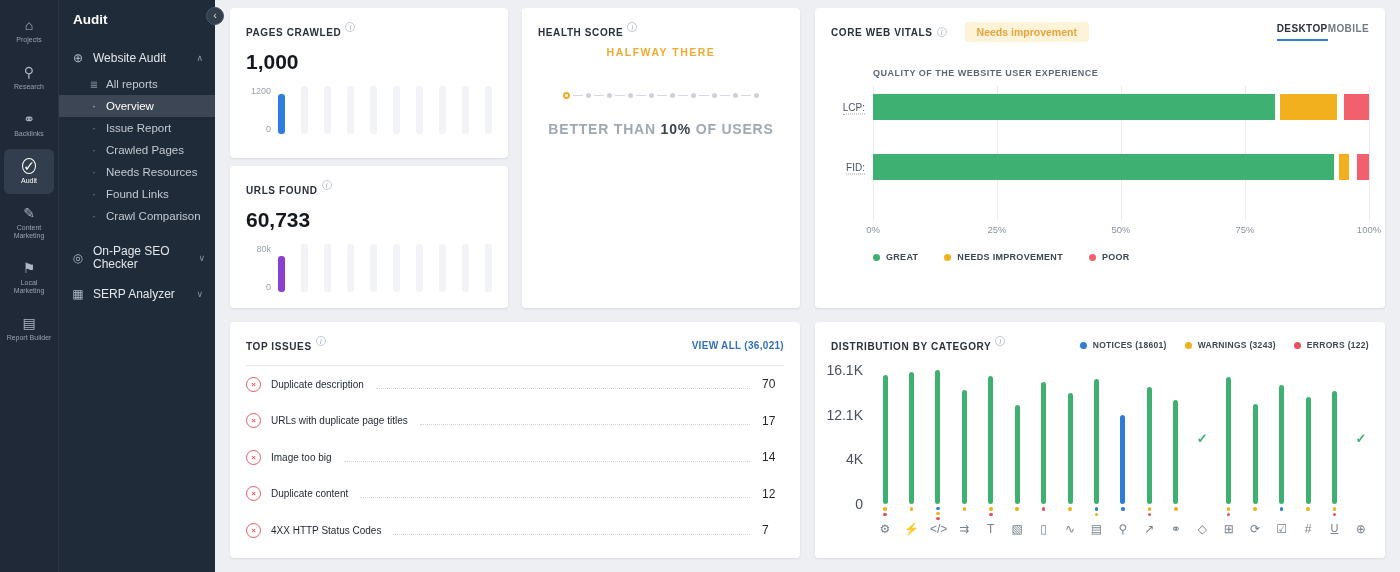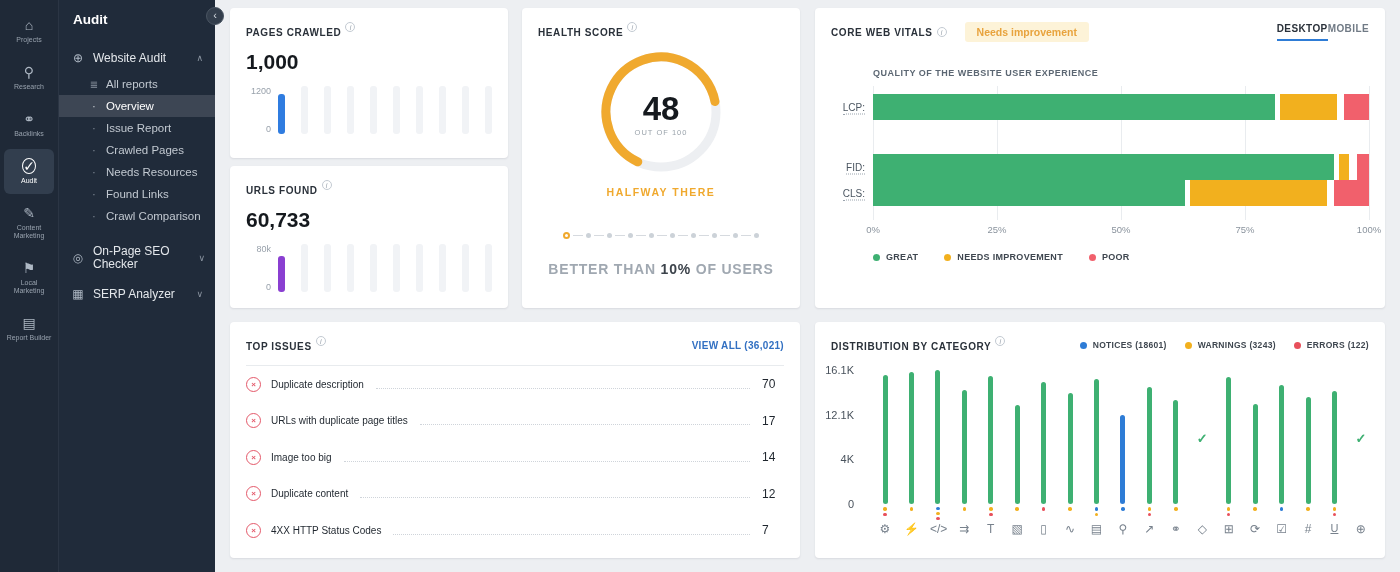--- a/index.html
+++ b/index.html
@@ -92,21 +92,21 @@
   .issue-label { margin-left:10px; font-size:10px; color:#1f262e; white-space:nowrap; }
   .issue-leader { flex:1; border-bottom:1px dotted #cfd4da; margin:0 12px; height:1px; align-self:center; margin-top:8px; }
   .issue-count { font-size:12px; color:#1f262e; min-width:22px; text-align:left; }
 
   
   .dist-head { display:flex; align-items:center; }
   .dist-legend { margin-left:auto; display:flex; gap:18px; align-items:center; }
   .dist-legend .leg-label { font-size:8.5px; }
   .dist-chart { position:relative; margin-top:16px; padding-left:46px; }
   .dist-ylabels { position:absolute; left:0; top:0; width:36px; height:134px; }
-  .dist-ylabels span { position:absolute; right:13px; transform:translateY(-50%); font-size:11px; color:#49525c; }
+  .dist-ylabels span { position:absolute; right:4px; transform:translateY(-50%); font-size:14px; color:#49525c; }
   .dist-plot { display:flex; justify-content:space-between; }
   .dist-slot { width:16px; display:flex; flex-direction:column; align-items:center; }
   .barzone { height:134px; display:flex; align-items:flex-end; justify-content:center; width:100%; }
   .dist-bar { width:5px; border-radius:2.5px; }
   .dist-check { font-size:13px; font-weight:bold; color:#3eb072; margin-bottom:58px; align-self:flex-end; }
   .dotszone { height:16px; padding-top:3px; display:flex; flex-direction:column; gap:2px; align-items:center; }
   .tiny-dot { width:3.5px; height:3.5px; border-radius:50%; }
   .dist-icons { display:flex; justify-content:space-between; padding-left:46px; margin-top:2px; }
   .dist-icons span { width:16px; text-align:center; font-size:12px; color:#77818c; }
   .dist-icons span.u { text-decoration:underline; font-size:11px; }
@@ -247,30 +247,20 @@
           <div class="mini-bar placeholder"></div>
           <div class="mini-bar placeholder"></div>
         </div>
     </div>
   </section>
 
   <section class="card card-health">
     <div class="card-title-row" style="text-align:left;">
       <span class="card-title">HEALTH SCORE</span><span class="info-i">i</span>
     </div>
-    <div class="gauge-wrap">
-      <svg width="128" height="128" viewBox="0 0 128 128">
-        <circle cx="64" cy="64" r="55" fill="none" stroke="#edeff2" stroke-width="9"></circle>
-        <circle id="gauge-arc" cx="64" cy="64" r="55" fill="none" stroke="#f0a92e" stroke-width="9" stroke-linecap="round" pathLength="100" stroke-dasharray="65 35" transform="rotate(115 64 64)"></circle>
-      </svg>
-      <div class="gauge-text">
-        <div class="gauge-score">48</div>
-        <div class="gauge-outof">OUT OF 100</div>
-      </div>
-    </div>
     <div class="gauge-status">HALFWAY THERE</div>
     <div class="health-dots" id="health-dots">
         <span class="hdot active"></span>
         <span class="hdash"></span>
         <span class="hdot"></span>
         <span class="hdash"></span>
         <span class="hdot"></span>
         <span class="hdash"></span>
         <span class="hdot"></span>
         <span class="hdash"></span>
@@ -321,30 +311,20 @@
           </div>
       </div>
       <div class="cwv-row" style="top:62px;">
         <span class="cwv-label"><i>FID:</i></span>
         <div class="cwv-bar" id="cwv-bar-1">
             <span style="width: 93%; background: rgb(62, 176, 114);"></span>
             <span style="width: 1%; background: transparent;"></span>
             <span style="width: 2%; background: rgb(242, 176, 30);"></span>
             <span style="width: 1.5%; background: transparent;"></span>
             <span style="width: 2.5%; background: rgb(241, 96, 108);"></span>
-          </div>
-      </div>
-      <div class="cwv-row" style="top:88px;">
-        <span class="cwv-label"><i>CLS:</i></span>
-        <div class="cwv-bar" id="cwv-bar-2">
-            <span style="width: 63%; background: rgb(62, 176, 114);"></span>
-            <span style="width: 1%; background: transparent;"></span>
-            <span style="width: 27.5%; background: rgb(242, 176, 30);"></span>
-            <span style="width: 1.5%; background: transparent;"></span>
-            <span style="width: 7%; background: rgb(241, 96, 108);"></span>
           </div>
       </div>
     </div>
     <div class="cwv-axis">
       <span style="left:0;">0%</span>
       <span style="left:25%;">25%</span>
       <span style="left:50%;">50%</span>
       <span style="left:75%;">75%</span>
       <span style="left:100%;">100%</span>
     </div>

